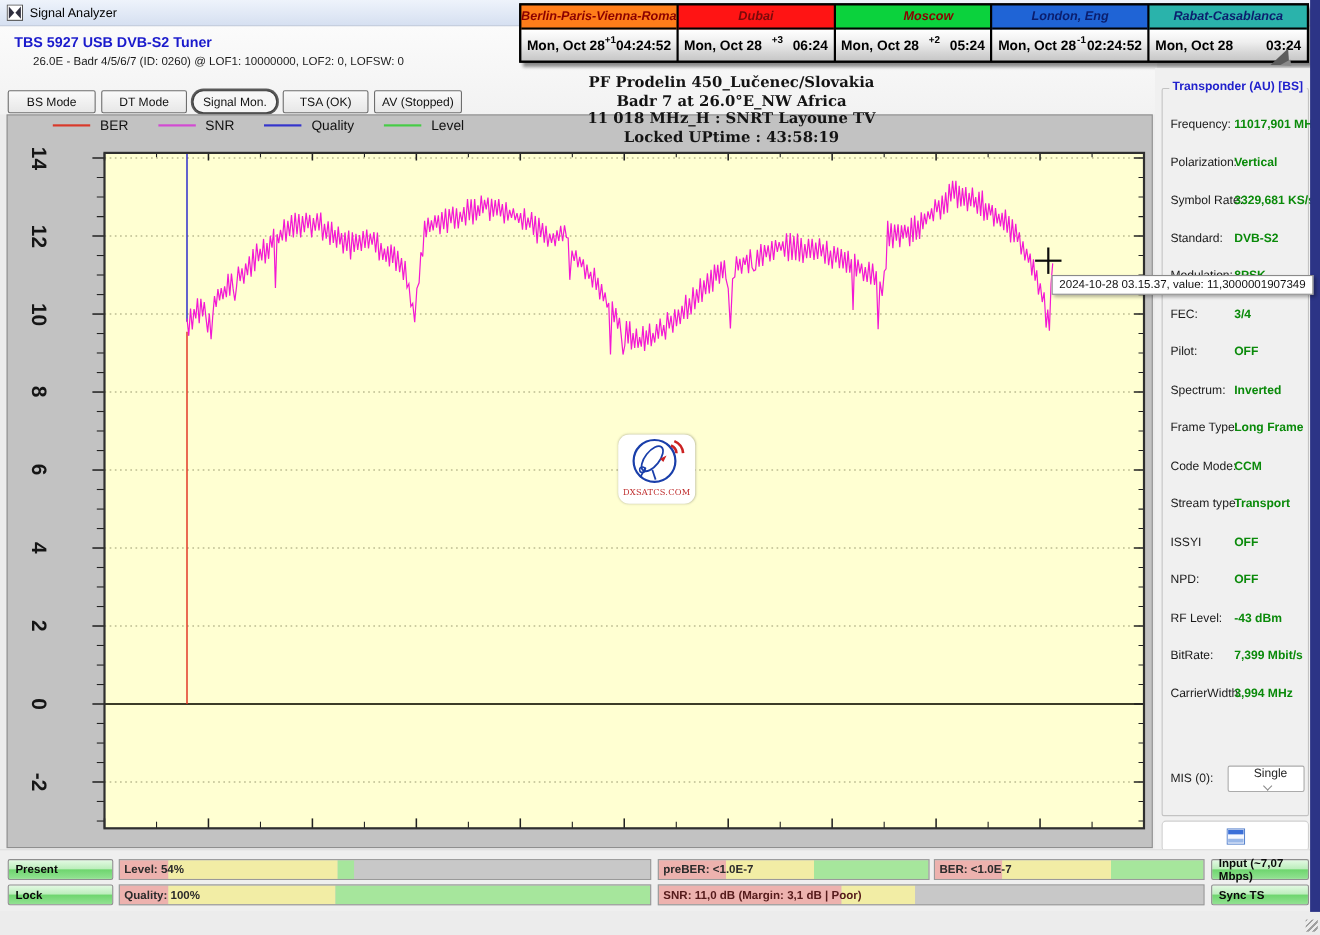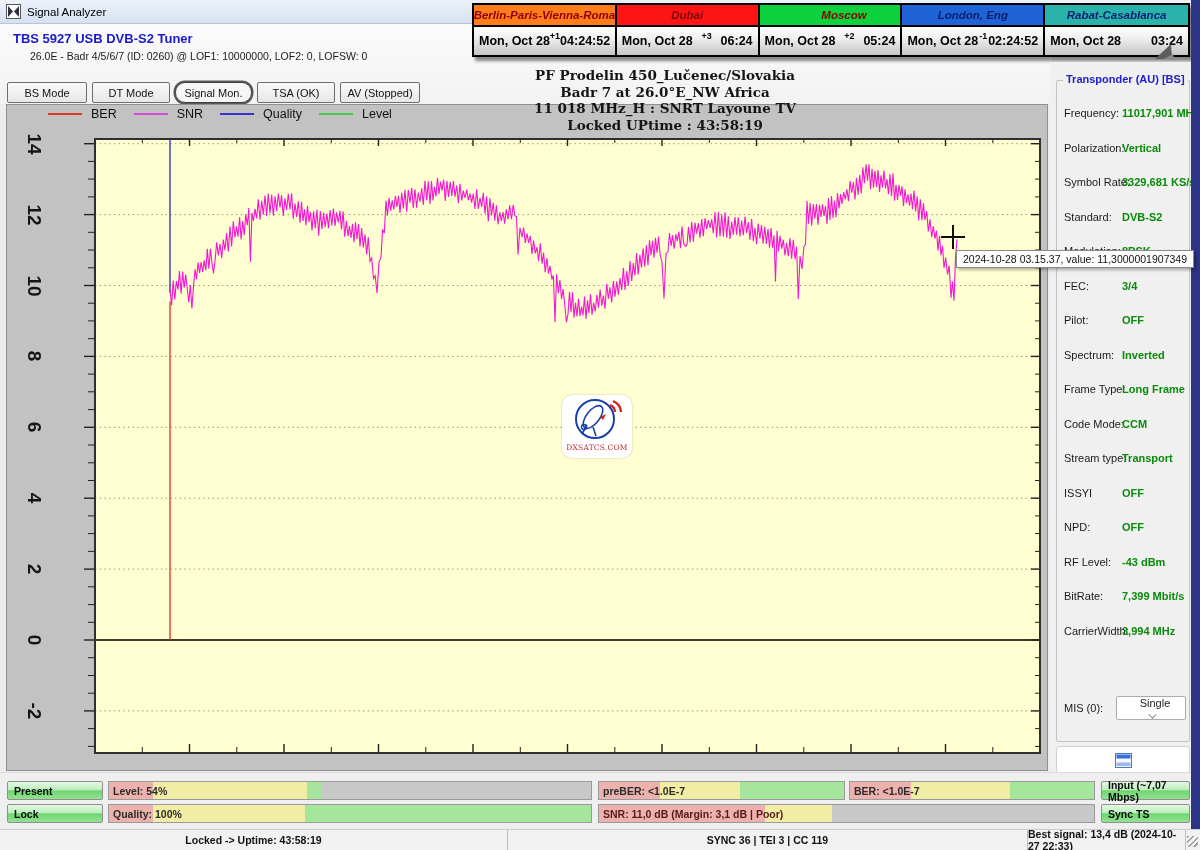--- a/index.html
+++ b/index.html
@@ -31,21 +31,21 @@
 
   
   .mode-btns { position:absolute; left:7px; top:82px; height:21px; display:flex; gap:5px; }
   .mode-btn { height:21px; font-family:"Liberation Sans",sans-serif; font-size:11px; font-weight:400; color:#111;
     background:linear-gradient(#fafafa,#e7e7e7); border:1px solid #6e6e6e; border-radius:2px; }
   .mode-btn.active { background:#f6f6f6; box-shadow:0 0 0 1.5px #5a5a5a; border-color:#3f3f3f;border-radius:10px; }
 
   
   .chart-panel { position:absolute; left:6px; top:104px; width:1042px; height:667px;
     background:#c2c2c2; border:1px solid #8f8f8f; }
-  .legend { position:absolute; left:48px; top:106px; display:flex; gap:17px; align-items:center; height:16px; }
+  .legend { position:absolute; left:48px; top:106px; display:flex; gap:27px; align-items:center; height:16px; }
   .legend-item { display:flex; align-items:center; }
   .legend-line { width:34px; height:2px; margin-right:9px; }
   .legend-label { font-size:12.5px; color:#111; }
 
   .chart-title { position:absolute; left:470px; top:67px; width:390px; text-align:center;
     font-family:"DejaVu Serif", serif; font-weight:bold; font-size:13.5px; line-height:16.5px; color:#141414; z-index:5; }
 
   .ylab { position:absolute; width:40px; height:22px; display:flex; align-items:center; justify-content:center;
     transform:rotate(90deg); font-size:19px; font-weight:700; color:#151515; }
 
@@ -472,21 +472,16 @@
       </div>
       <div class="bar" style="left: 598px; top: 31px; width: 497px;">
         <div class="bar-seg" style="left: 0%; width: 33.6%; background: rgb(237, 178, 174);"></div>
         <div class="bar-seg" style="left: 33.6%; width: 13.5%; background: rgb(242, 237, 165);"></div>
         <div class="bar-seg" style="left: 47.1%; width: 52.9%; background: rgb(200, 200, 200);"></div>
         <div class="bar-label" style="color: rgb(85, 26, 26);">SNR: 11,0 dB (Margin: 3,1 dB | Poor)</div>
       </div>
       <div class="pill" style="left: 1101px; top: 31px; width: 89px;">Sync TS</div>
     </div>
 
-  <div class="statusbar" id="statusBar">
-      <div class="status-cell" style="width: 508px;">Locked -&gt; Uptime: 43:58:19</div>
-      <div class="status-cell" style="width: 520px;">SYNC 36 | TEI 3 | CC 119</div>
-      <div class="status-cell" style="width: 158px;">Best signal: 13,4 dB (2024-10-27 22:33)</div>
-    </div>
   <div class="resize-grip"></div>
 
   <div class="navy-strip"></div>
 </div>
 
 </body></html>

